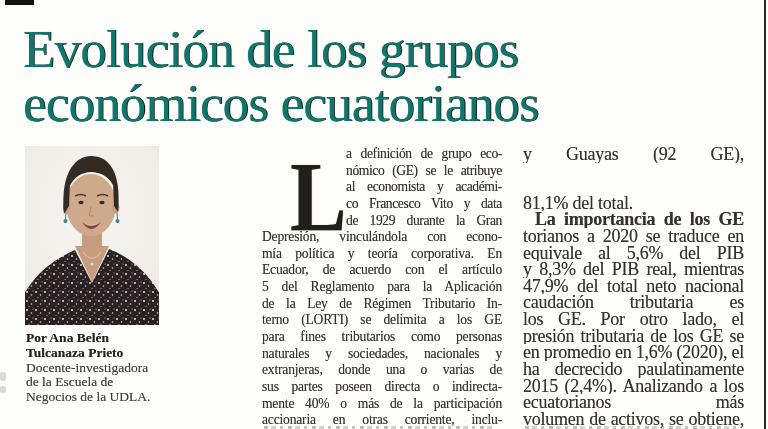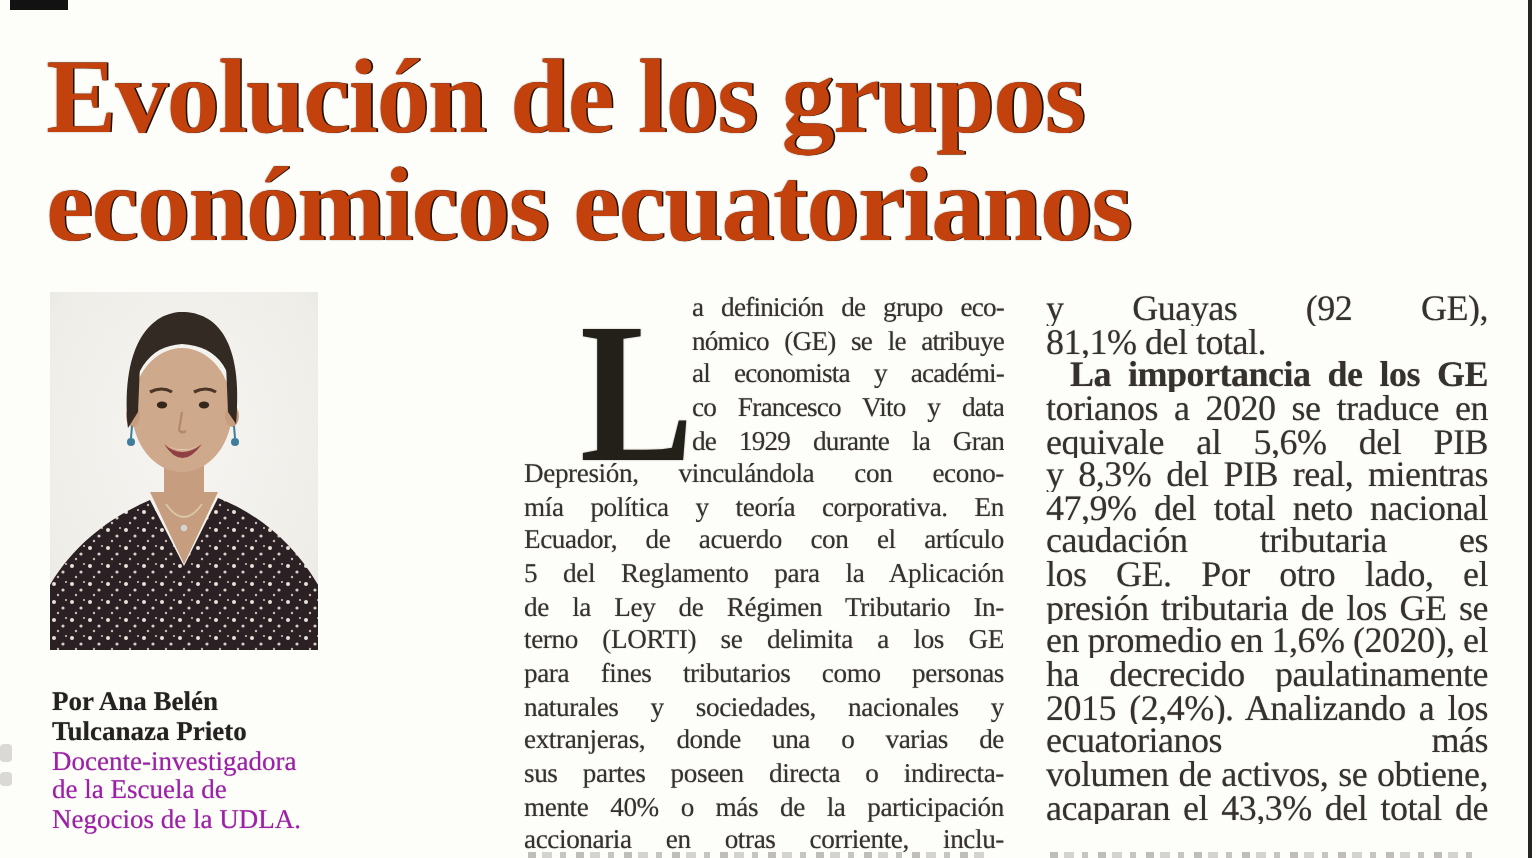--- a/index.html
+++ b/index.html
@@ -6,34 +6,34 @@
   #page{position:relative;width:768px;height:429px;background:#fdfdfa;overflow:hidden;
         font-family:"Liberation Serif", serif;}
 
   
   .corner-tick{position:absolute;left:5px;top:0;width:29px;height:5px;background:#121212;}
   .right-rule{position:absolute;left:764px;top:0;width:2px;height:429px;background:#242424;}
   .edge-artifact{position:absolute;left:0;width:6px;height:9px;background:#9a958e;opacity:.35;border-radius:2px;}
 
   
   .headline{position:absolute;left:23px;top:22px;width:720px;
-            font-weight:bold;font-size:53px;line-height:54px;letter-spacing:-0.8px;
-            color:#c2410c;text-shadow:0.8px 0 0 #171512, 0 0 1px rgba(23,21,18,.35);}
+            font-weight:normal;font-size:53px;line-height:54px;letter-spacing:-0.8px;
+            color:#0f766e;text-shadow:0.8px 0 0 #171512, 0 0 1px rgba(23,21,18,.35);}
 
   
   .photo-wrap{position:absolute;left:25px;top:146px;width:134px;height:179px;}
-  .byline{position:absolute;left:26px;top:344px;width:215px;font-size:13.5px;line-height:14.8px;
+  .byline{position:absolute;left:26px;top:331px;width:215px;font-size:13.5px;line-height:14.8px;
           color:#242220;text-shadow:0 0 .5px rgba(60,54,48,.5);}
   .byline .b{font-weight:bold;}
-  .byline .r{color:#a21caf;}
+  .byline .r{color:#404040;}
 
   
   .col{position:absolute;top:146px;color:#35322e;text-shadow:0 0 .55px rgba(80,72,64,.55);height:283px;}
   .col .line{text-align:justify;text-align-last:justify;height:16.65px;line-height:16.65px;overflow:hidden;}
-  .col .line.short{text-align-last:left;}
+  .col .line.short{text-align-last:left;margin-top:32px;}
   .col .line.indent{padding-left:12px;font-weight:bold;}
   .col .line.beside-drop{padding-left:84px;letter-spacing:-0.4px;}
   #col-middle{left:262px;width:240px;font-size:13.6px;letter-spacing:-0.2px;}
   #col-right{left:523px;width:221px;font-size:18px;letter-spacing:-0.25px;}
 
   .dropcap{position:absolute;left:28px;top:1px;font-weight:bold;font-size:100px;line-height:100px;
            color:#232019;transform:scaleX(0.85);transform-origin:left top;text-shadow:0 0 1px rgba(30,26,22,.4);}
 
   .cutoff{position:absolute;top:280px;left:2px;right:6px;height:3px;opacity:.4;
           background:repeating-linear-gradient(90deg,

